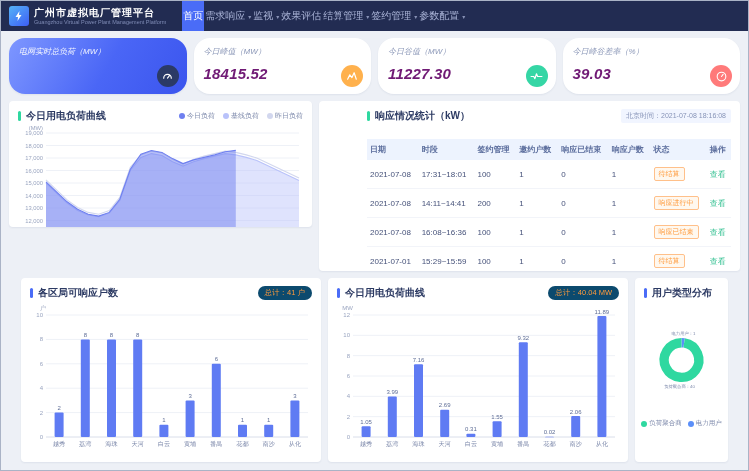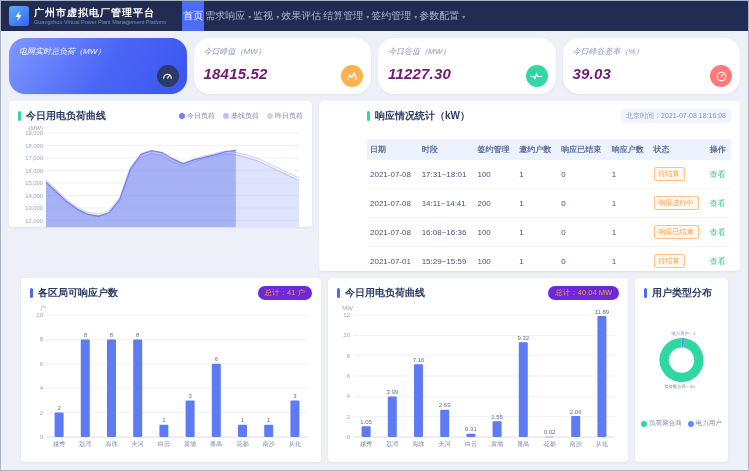--- a/index.html
+++ b/index.html
@@ -62,21 +62,21 @@
   .timestamp { margin-left:auto; font-size:7px; color:#8794b8; background:#f1f5ff;
                padding:2px 5px; border-radius:2px; white-space:nowrap; }
 
   table { width:100%; border-collapse:collapse; margin-top:16px; font-size:8px; table-layout:auto; }
   th { background:#edf3fe; color:#5d6f9e; font-weight:bold; padding:5px 3px; text-align:left; white-space:nowrap; }
   td { padding:7px 3px; color:#46527a; border-bottom:1px solid #f2f4f9; white-space:nowrap; }
   .status-badge { display:inline-block; border:1px solid #ffc08a; color:#ff9a3c; background:#fff8ef;
                   border-radius:2px; padding:1px 4px; font-size:7px; }
   .view-link { color:#2fbf8f; cursor:pointer; }
 
-  .total-pill { margin-left:auto; font-size:7.5px; color:#ff9a3c; background:#6d28d9;
+  .total-pill { margin-left:auto; font-size:7.5px; color:#ff9a3c; background:#0c4a6e;
                 border-radius:8px; padding:2px 7px; white-space:nowrap; }
   .bar-chart { width:100%; height:148px; display:block; margin-top:2px; }
   .donut-chart { width:100%; height:112px; display:block; margin-top:4px; }
   .donut-legend { display:flex; gap:6px; justify-content:center; font-size:6.5px;
                   color:#7d89ab; margin-top:3px; }
 </style>
 </head>
 <body>
 
 <div class="page">

